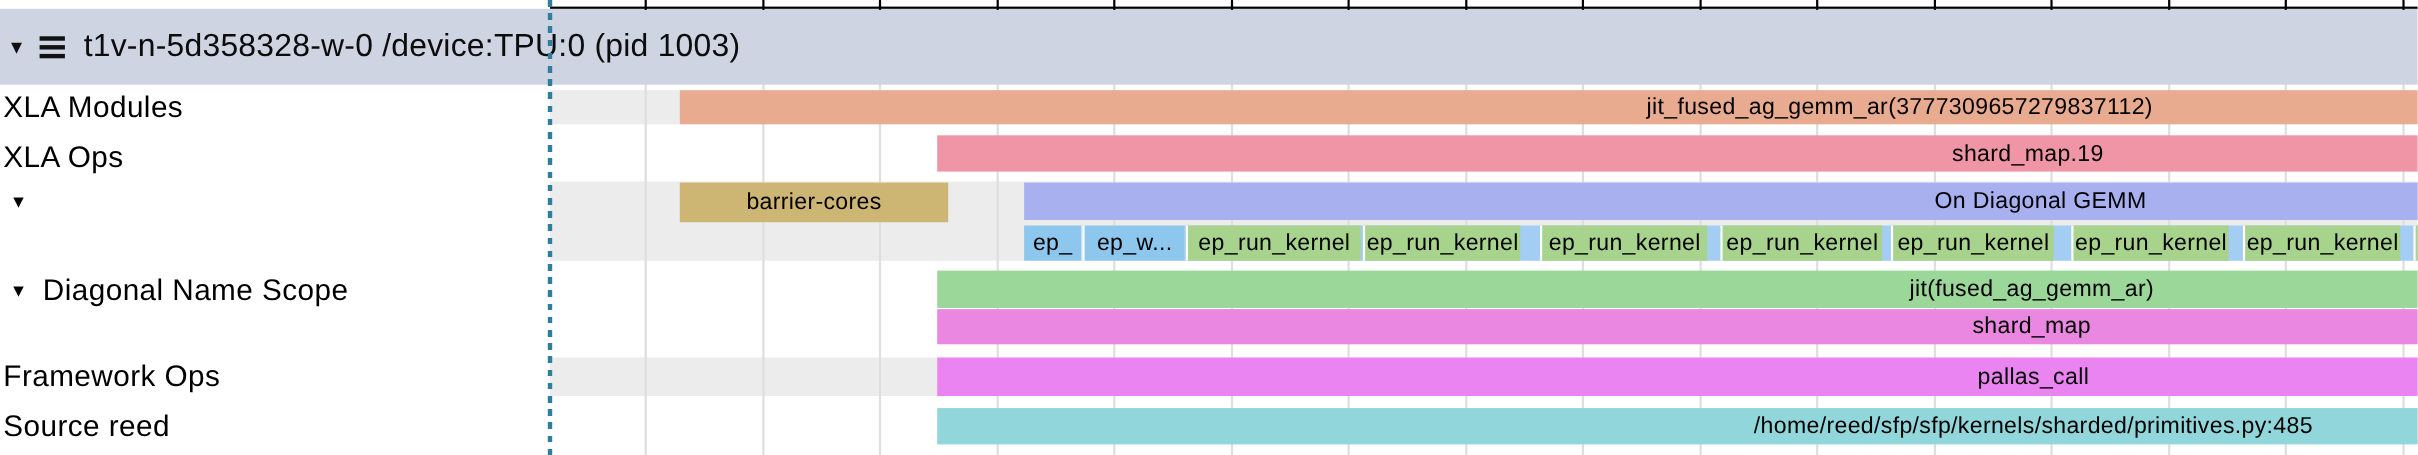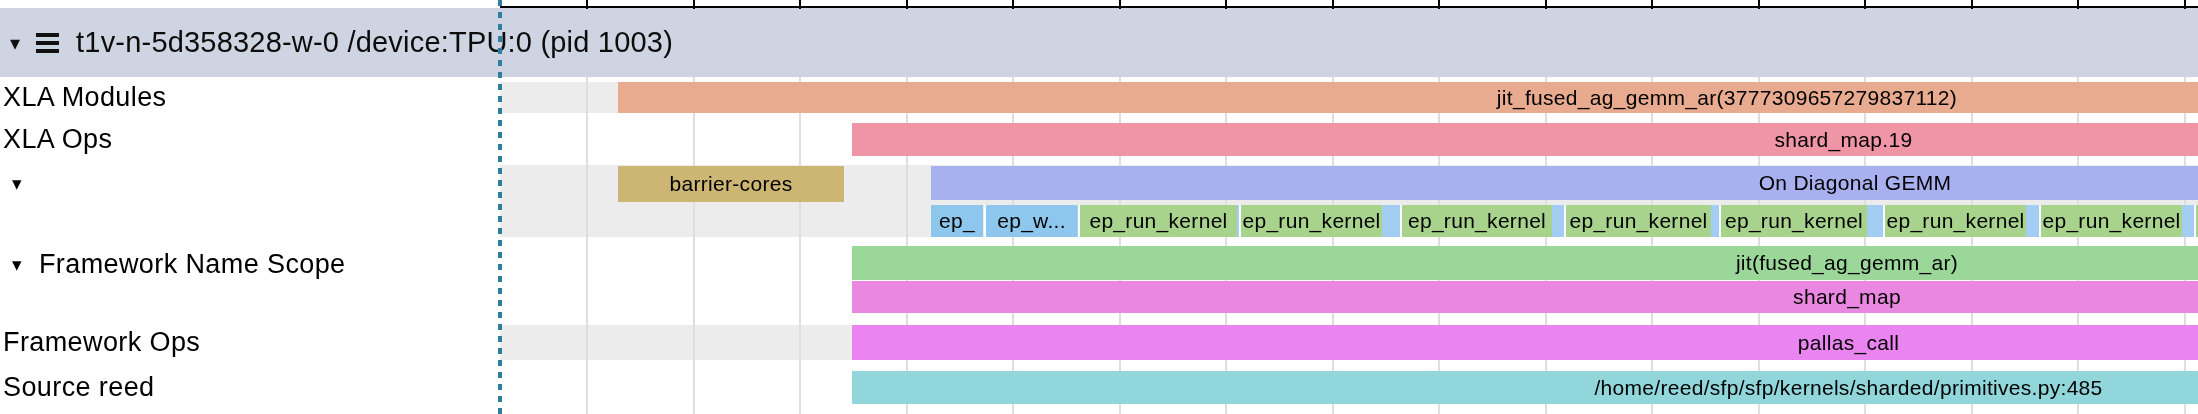--- a/index.html
+++ b/index.html
@@ -79,21 +79,21 @@
     </div>
   <div id="fill-layer">
       <div class="grayfill" style="left: 500px; top: 82px; width: 118px; height: 31px; background: rgb(236, 236, 236);"></div>
       <div class="grayfill" style="left: 500px; top: 165px; width: 1698px; height: 72px; background: rgb(236, 236, 236);"></div>
       <div class="grayfill" style="left: 500px; top: 325px; width: 352px; height: 35px; background: rgb(236, 236, 236);"></div>
     </div>
   <div id="event-layer">
       <div class="backdrop" style="left: 1077px; top: 205px; width: 1121px; height: 32px; background: rgb(164, 205, 243);"></div>
       <div class="bar" style="left: 618px; top: 82px; width: 2218px; height: 31px; background: rgb(233, 171, 143);">jit_fused_ag_gemm_ar(3777309657279837112)</div>
       <div class="bar" style="left: 852px; top: 123px; width: 1983px; height: 33px; background: rgb(240, 149, 166);">shard_map.19</div>
-      <div class="bar" style="left: 618px; top: 166px; width: 226px; height: 36px; background: rgb(205, 181, 116);">barrier-cores</div>
+      <div class="bar" style="left: 618px; top: 166px; width: 244px; height: 36px; background: rgb(205, 181, 116);">barrier-cores</div>
       <div class="bar" style="left: 931px; top: 166px; width: 1848px; height: 34px; background: rgb(168, 176, 240);">On Diagonal GEMM</div>
       <div class="bar" style="left: 931px; top: 205px; width: 52px; height: 32px; background: rgb(142, 199, 238);">ep_</div>
       <div class="bar sep" style="left: 984px; top: 205px; width: 93px; height: 32px; background: rgb(142, 199, 238);">ep_w...</div>
       <div class="bar sep" style="left: 1078px; top: 205px; width: 159px; height: 32px; background: rgb(167, 211, 141);">ep_run_kernel</div>
       <div class="bar sep" style="left: 1239px; top: 205px; width: 143px; height: 32px; background: rgb(167, 211, 141);">ep_run_kernel</div>
       <div class="bar sep" style="left: 1400px; top: 205px; width: 152px; height: 32px; background: rgb(167, 211, 141);">ep_run_kernel</div>
       <div class="bar sep" style="left: 1564px; top: 205px; width: 147px; height: 32px; background: rgb(167, 211, 141);">ep_run_kernel</div>
       <div class="bar sep" style="left: 1719px; top: 205px; width: 148px; height: 32px; background: rgb(167, 211, 141);">ep_run_kernel</div>
       <div class="bar sep" style="left: 1883px; top: 205px; width: 143px; height: 32px; background: rgb(167, 211, 141);">ep_run_kernel</div>
       <div class="bar sep" style="left: 2039px; top: 205px; width: 143px; height: 32px; background: rgb(167, 211, 141);">ep_run_kernel</div>
@@ -111,29 +111,29 @@
       <div></div>
       <div></div>
     </span>
     <span class="header-title">t1v-n-5d358328-w-0 /device:TPU:0 (pid 1003)</span>
   </div>
 
   <div id="label-layer">
       <div class="rowlabel" style="left: 3px; top: 77px;">
         <span>XLA Modules</span>
       </div>
-      <div class="rowlabel" style="left: 3px; top: 119px;">
+      <div class="rowlabel" style="left: 3px; top: 119px; align-items: flex-end;">
         <span>XLA Ops</span>
       </div>
       <div class="rowlabel" style="left: 12px; top: 163px;">
         <span class="tri">▾</span>
       </div>
       <div class="rowlabel" style="left: 12px; top: 244px;">
         <span class="tri">▾</span>
-        <span>Framework Name Scope</span>
+        <span>Diagonal Name Scope</span>
       </div>
       <div class="rowlabel" style="left: 3px; top: 322px;">
         <span>Framework Ops</span>
       </div>
       <div class="rowlabel" style="left: 3px; top: 367px;">
         <span>Source reed</span>
       </div>
     </div>
 
   <div class="dotted-line"></div>

